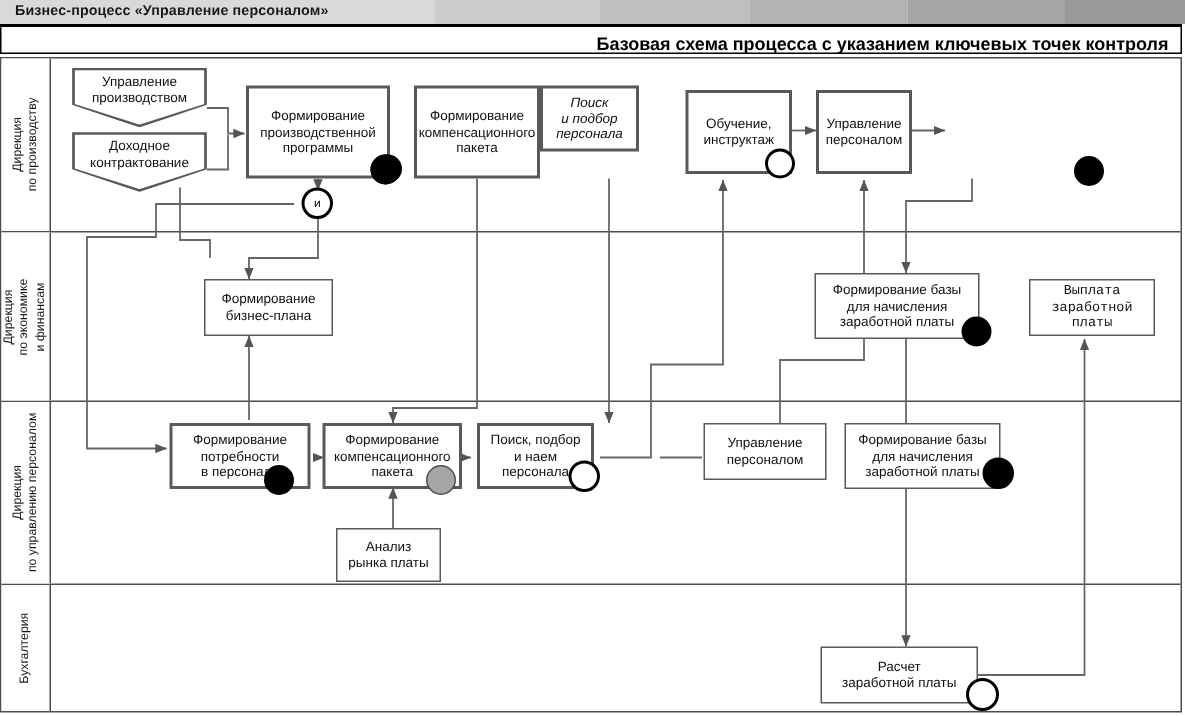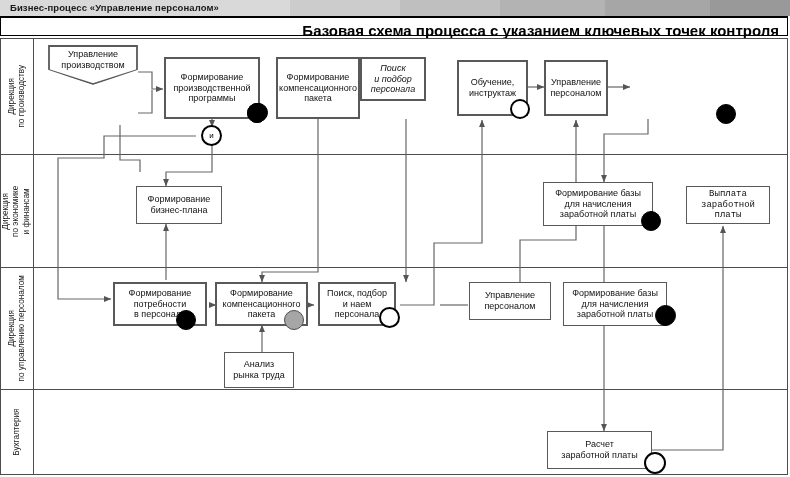--- a/index.html
+++ b/index.html
@@ -6,21 +6,21 @@
   body{font-family:"Liberation Sans","DejaVu Sans",sans-serif;}
   #page{position:relative;width:790px;height:477px;overflow:hidden;background:#fff;}
 
   
   #title-bar{position:absolute;left:0;top:0;width:670px;height:16px;}
   #title-bar .band{position:absolute;top:0;height:16px;}
   #title-text{position:absolute;left:10px;top:2px;font-size:9.5px;font-weight:bold;color:#1a1a1a;
               letter-spacing:.1px;white-space:nowrap;z-index:3;}
   #subtitle-bar{position:absolute;left:0;top:16px;width:788px;height:20px;border:1px solid #000;
                 border-top:2px solid #000;box-sizing:border-box;background:#fff;}
-  #subtitle-text{position:absolute;right:8px;top:4px;font-size:15px;font-weight:bold;color:#000;
+  #subtitle-text{position:absolute;right:8px;top:4px;font-size:12px;font-weight:bold;color:#000;
                  white-space:nowrap;}
 
   
   #lanes{position:absolute;left:0;top:38px;width:788px;height:437px;
          border:1px solid #4d4d4d;box-sizing:border-box;background:#fff;}
   .lane{position:absolute;left:0;width:786px;box-sizing:border-box;border-bottom:1px solid #4d4d4d;}
   .lane.last{border-bottom:none;}
   .lane-label{position:absolute;left:0;top:0;width:33px;height:100%;
               border-right:1px solid #4d4d4d;box-sizing:border-box;
               display:flex;align-items:center;justify-content:center;background:#fff;}
@@ -153,20 +153,27 @@
   </svg>
 
   <div class="banner" style="left:48px;top:45px;width:90px;height:40px;">
     <svg class="banner-shape" viewBox="0 0 90 40" preserveAspectRatio="none">
       <polygon points="1,1 89,1 89,25 45,39 1,25" fill="#fff" stroke="#595959" stroke-width="1.8"></polygon>
     </svg>
     <div style="white-space:pre-line;">Управление
 производством</div>
   </div>
 
+  <div class="banner" style="left:48px;top:88px;width:90px;height:40px;">
+    <svg class="banner-shape" viewBox="0 0 90 40" preserveAspectRatio="none">
+      <polygon points="1,1 89,1 89,25 45,39 1,25" fill="#fff" stroke="#595959" stroke-width="1.8"></polygon>
+    </svg>
+    <div style="white-space:pre-line;">Доходное
+контрактование</div>
+  </div>
 
   <div class="node" style="left:164px;top:57px;width:96px;height:62px;">
     <div style="white-space:pre-line;">Формирование
 производственной
 программы</div>
   </div>
   <div class="cp cp-black" style="left:247px;top:103px;width:20px;height:20px;"></div>
 
   <div class="node" style="left:276px;top:57px;width:84px;height:62px;">
     <div style="white-space:pre-line;">Формирование
@@ -232,21 +239,21 @@
 
   <div class="node" style="left:318px;top:282px;width:78px;height:44px;">
     <div style="white-space:pre-line;">Поиск, подбор
 и наем
 персонала</div>
   </div>
   <div class="cp cp-white" style="left:379px;top:307px;width:21px;height:21px;"></div>
 
   <div class="node thin" style="left:224px;top:352px;width:70px;height:36px;">
     <div style="white-space:pre-line;">Анализ
-рынка труда</div>
+рынка платы</div>
   </div>
 
   <div class="node thin" style="left:469px;top:282px;width:82px;height:38px;">
     <div style="white-space:pre-line;">Управление
 персоналом</div>
   </div>
 
   <div class="node thin" style="left:563px;top:282px;width:104px;height:44px;">
     <div style="white-space:pre-line;">Формирование базы
 для начисления

